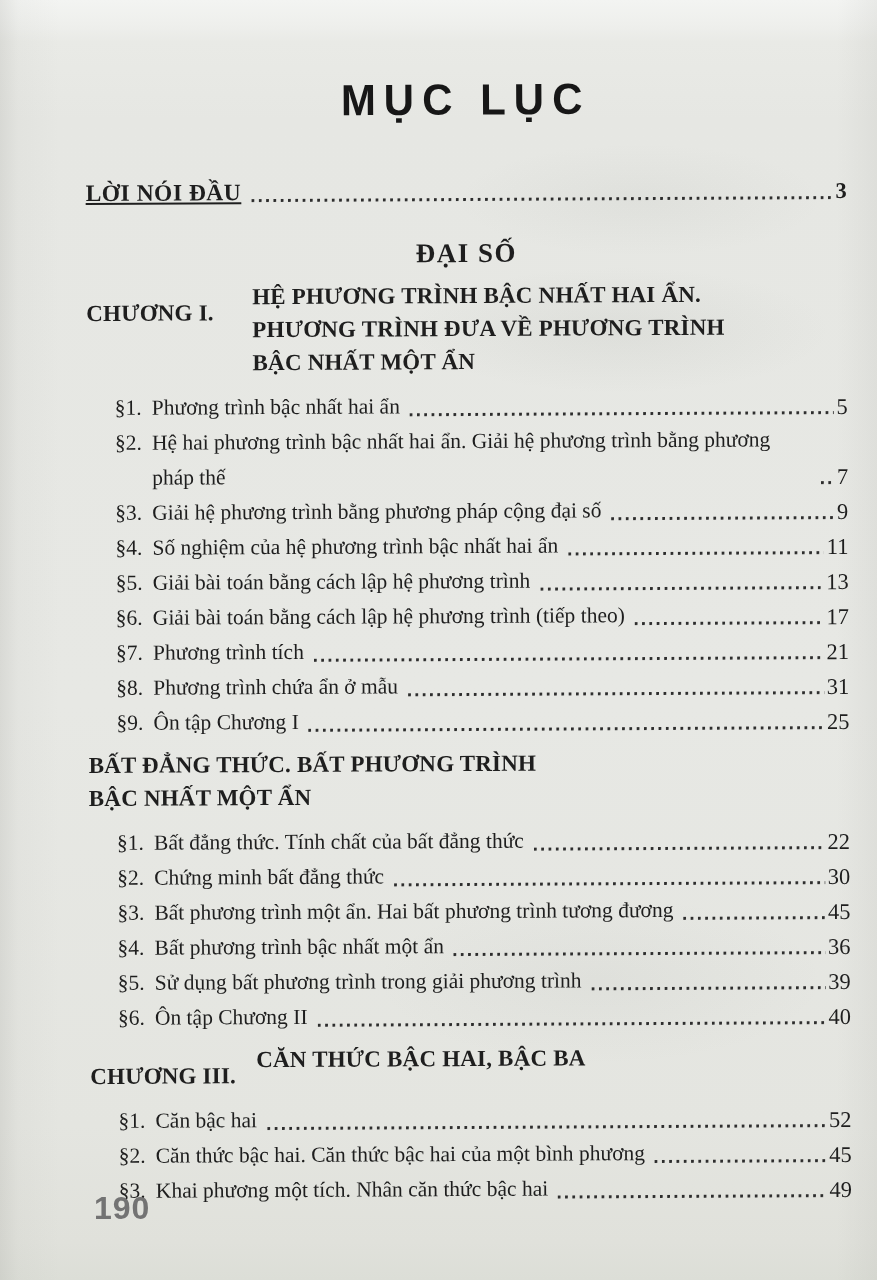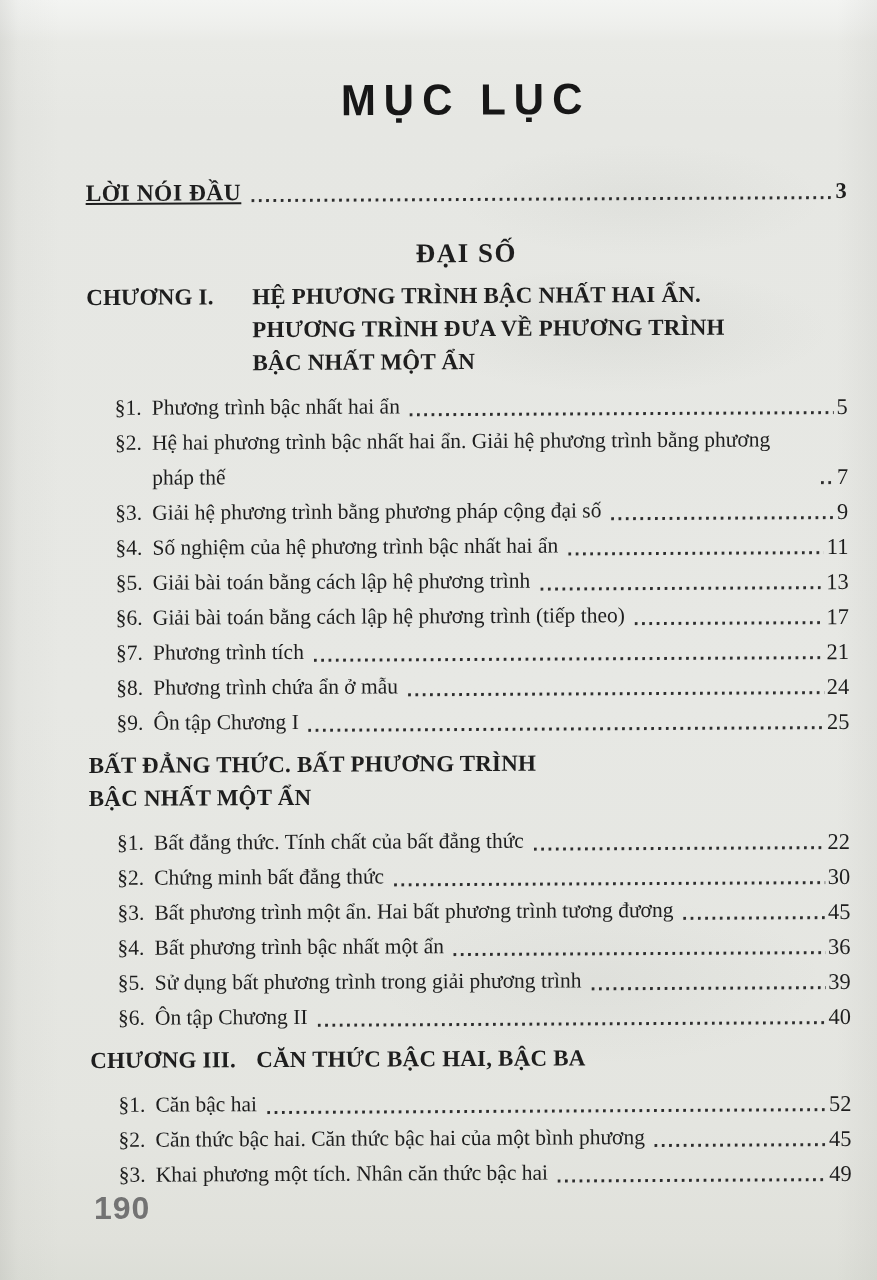--- a/index.html
+++ b/index.html
@@ -89,20 +89,21 @@
     line-height: 33px;
     letter-spacing: 0.2px;
   }
   .chapter-1 .chapter-heading { margin-top: 10px; }
   .chapter-2 .chapter-heading { margin-top: 8px; }
   .chapter-3 .chapter-heading { margin-top: 8px; }
   .chapter-label {
     width: 166px;
     flex-shrink: 0;
     white-space: nowrap;
+    margin-top: 16px;
   }
   .chapter-title { flex: 1 1 auto; }
   .entries { margin-top: 11px; }
   .entry {
     display: flex;
     align-items: flex-end;
     font-size: 21.5px;
     line-height: 35px;
   }
   .entry-body {
@@ -195,21 +196,21 @@
         <span class="page-num">17</span>
       </div>
       <div class="entry">
         <span class="entry-body"><span class="entry-label">§7.</span><span>Phương trình tích</span></span>
         <span class="leader"></span>
         <span class="page-num">21</span>
       </div>
       <div class="entry">
         <span class="entry-body"><span class="entry-label">§8.</span><span>Phương trình chứa ẩn ở mẫu</span></span>
         <span class="leader"></span>
-        <span class="page-num">24</span>
+        <span class="page-num">31</span>
       </div>
       <div class="entry">
         <span class="entry-body"><span class="entry-label">§9.</span><span>Ôn tập Chương I</span></span>
         <span class="leader"></span>
         <span class="page-num">25</span>
       </div>
     </div>
   </div>
 
   <div class="chapter chapter-2">

